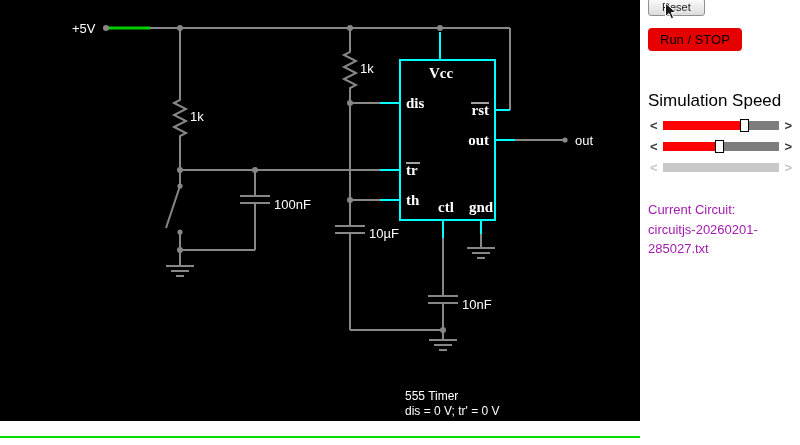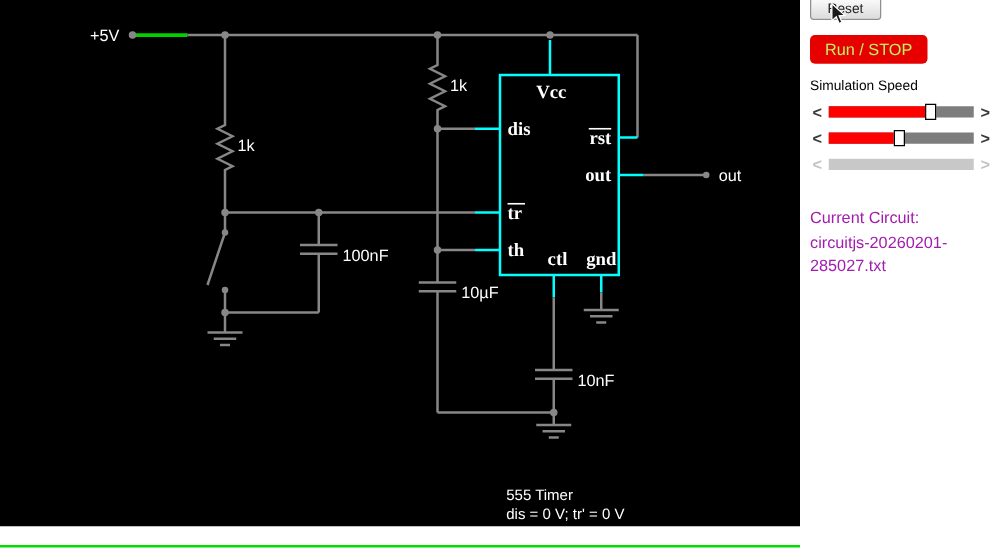--- a/index.html
+++ b/index.html
@@ -16,22 +16,22 @@
   .lbl{fill:var(--text,#fff);font:13px "Liberation Sans",sans-serif;}
   .chiplbl{fill:var(--text,#fff);font:bold 15px "Liberation Serif",serif;}
   .ovl{stroke:var(--text,#fff);stroke-width:1.3;}
   .info{fill:var(--text,#fff);font:12px "Liberation Sans",sans-serif;}
   .trace{stroke:var(--trace-green,#00dd00);stroke-width:2;}
 
   
   .sidebar{width:160px;box-sizing:border-box;background:var(--sidebar-bg,#fff);padding:0 6px 0 8px;position:relative;flex:0 0 160px;}
   .reset-btn{display:block;margin-top:-2px;font:11px "Liberation Sans",sans-serif;padding:2px 13px;border:1px solid #8f8f8f;border-radius:3px;background:linear-gradient(#fbfbfb,#dcdcdc);color:#222;}
   .cursor{position:absolute;left:24px;top:2px;width:13px;height:19px;}
-  .run-btn{display:block;margin-top:12px;background:var(--run-button-bg,#e60000);color:#bef264;border:none;border-radius:4px;font:13px "Liberation Sans",sans-serif;padding:4px 12px;text-align:right;}
-  .slider-label{font-size:11px;color:#000;margin-top:12px;}
+  .run-btn{display:block;margin-top:12px;background:var(--run-button-bg,#e60000);color:#000000;border:none;border-radius:4px;font:13px "Liberation Sans",sans-serif;padding:4px 12px;text-align:right;}
+  .slider-label{font-size:17px;color:#000;margin-top:40px;}
   .slider-label.disabled{color:var(--disabled-text,#b4b4b4);}
   .slider{display:flex;align-items:center;margin-top:7px;height:14px;}
   .arrow{font:bold 13px "Liberation Sans",sans-serif;color:#3a3a3a;line-height:1;padding:0 2px;user-select:none;}
   .slider.disabled .arrow{color:#c4c4c4;}
   .track{position:relative;flex:1;height:9px;background:#7d7d7d;margin:0 3px;}
   .slider.disabled .track{background:#c8c8c8;}
   .fill{position:absolute;left:0;top:0;height:100%;background:var(--slider-fill,#f00);}
   .thumb{position:absolute;top:-2px;width:9px;height:13px;background:#fff;border:1px solid #000;box-sizing:border-box;}
   .current-circuit{font-size:13px;color:#a21caf;margin-top:26px;line-height:1.5;}
   .filename{overflow-wrap:anywhere;max-width:118px;}

